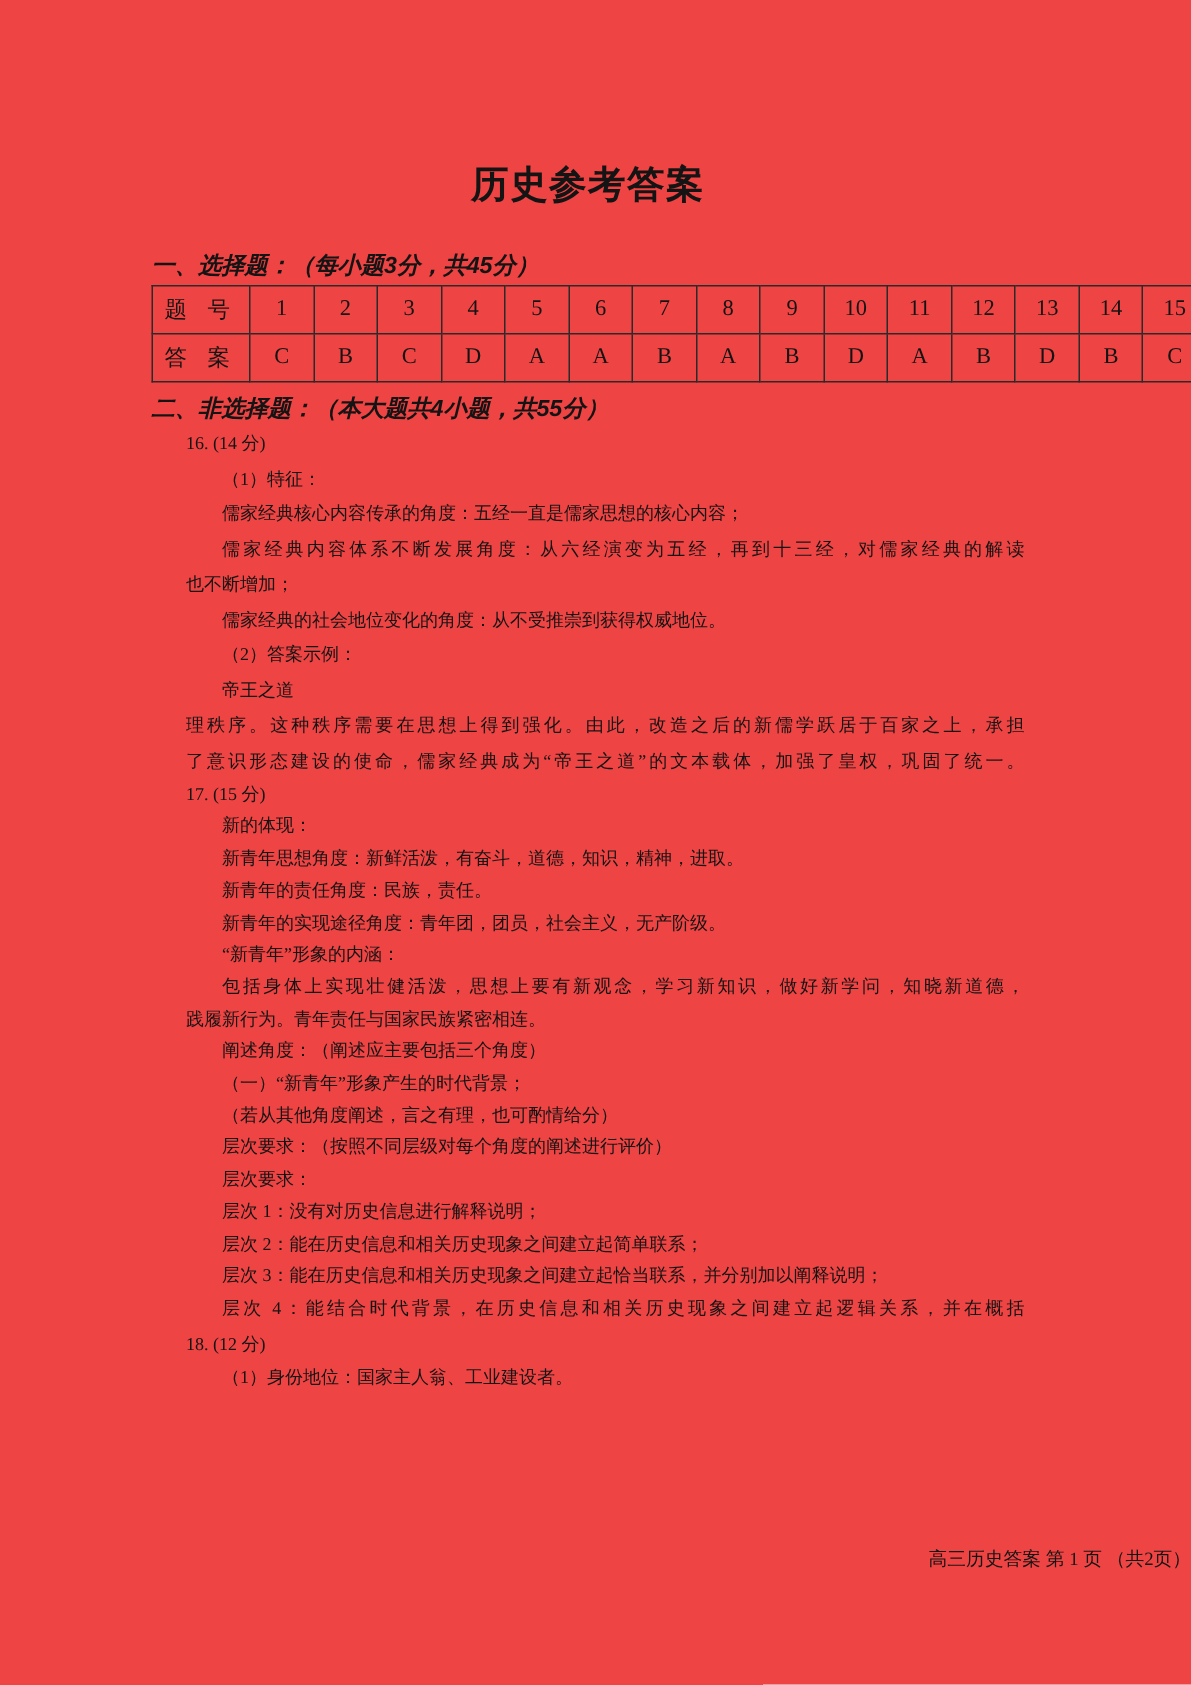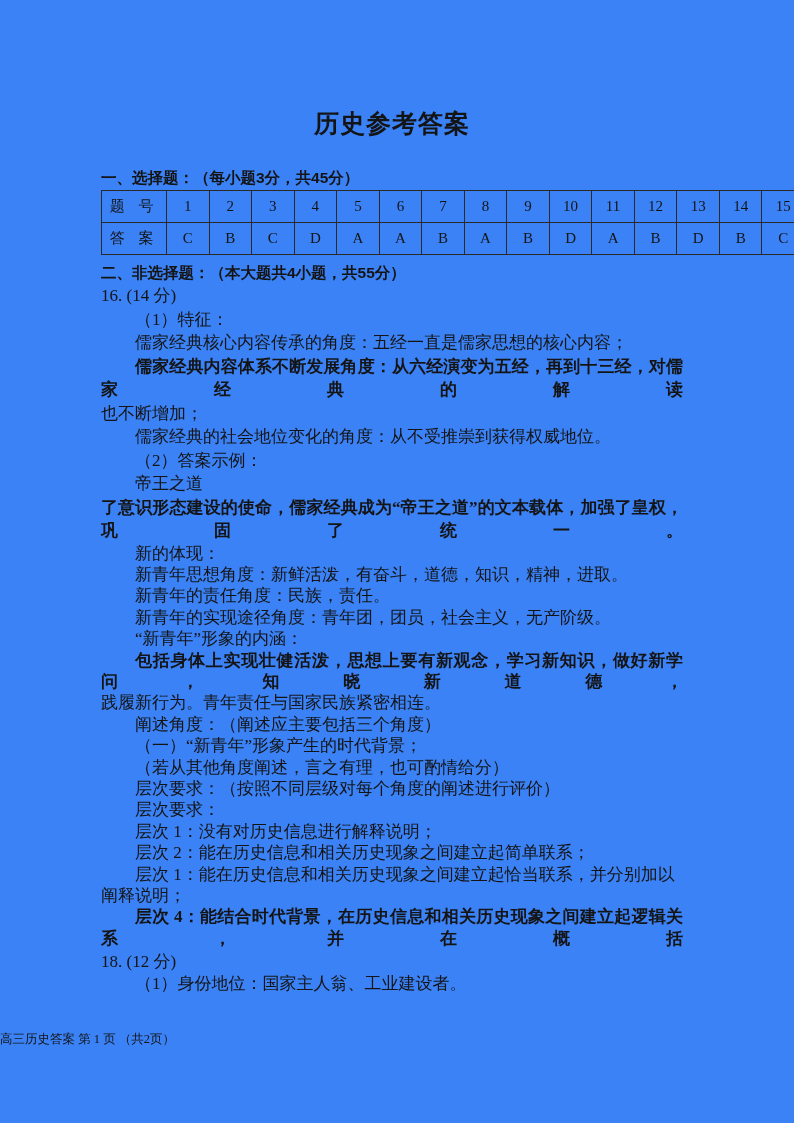--- a/index.html
+++ b/index.html
@@ -1,20 +1,20 @@
 <!DOCTYPE html>
 <html><head>
 <meta charset="utf-8">
 <style>
   html,body{margin:0;padding:0;background:#e8e8e8;}
   .page{
     position:relative;
     width:794px;height:1123px;
     margin:0 auto;
-    background:#3b82f6;
+    background:#ef4444;
     overflow:hidden;
     font-family:"Liberation Serif","DejaVu Serif",serif;
     color:#141414;
   }
   .content{padding:0 111px 0 101px;}
   .title{
     margin:0;
     padding-top:108px;
     text-align:center;
     font-family:"Liberation Sans","DejaVu Sans",sans-serif;
@@ -22,51 +22,52 @@
     font-size:25px;
     line-height:30px;
     letter-spacing:1px;
   }
   .sec-heading{
     font-family:"Liberation Sans","DejaVu Sans",sans-serif;
     font-weight:700;
     font-size:15.5px;
     line-height:20px;
     white-space:nowrap;
+    font-style:italic;
   }
   .h1{margin-top:30px;}
   .h2{margin-top:8px;}
   .answer-table{
     width:704px;
     margin-top:2px;
     border-collapse:collapse;
     table-layout:fixed;
     border:1.5px solid #2a2a2a;
   }
   .answer-table td{
     border:1px solid #2a2a2a;
     height:31px;
     padding:0;
     text-align:center;
     vertical-align:middle;
     font-size:15px;
   }
   .answer-table col.c0{width:65px;}
   .answer-table td.rowlab{letter-spacing:5px;}
-  .q{font-size:17px;text-align:left;}
+  .q{font-size:12px;text-align:left;margin-left:23px;}
   .q16{line-height:23.5px;margin-top:1px;}
   .q17{line-height:21.4px;}
   .q18{line-height:22px;margin-top:2px;}
   .q .line{min-height:1em;}
   .ind{text-indent:2em;}
-  .full{text-align:justify;text-align-last:justify;font-weight:bold;}
+  .full{text-align:justify;text-align-last:justify;}
   .footer{
     position:absolute;
     left:0;top:1031px;width:100%;
-    text-align:left;
+    text-align:right;
     font-size:12.5px;
     line-height:16px;
   }
 </style>
 </head>
 <body>
 
 <div class="page">
   <div class="content">
 
@@ -123,39 +124,41 @@
 
     <div class="q q16">
         <div class="line">16. (14 分)</div>
         <div class="line ind">（1）特征：</div>
         <div class="line ind">儒家经典核心内容传承的角度：五经一直是儒家思想的核心内容；</div>
         <div class="line ind full">儒家经典内容体系不断发展角度：从六经演变为五经，再到十三经，对儒家经典的解读</div>
         <div class="line">也不断增加；</div>
         <div class="line ind">儒家经典的社会地位变化的角度：从不受推崇到获得权威地位。</div>
         <div class="line ind">（2）答案示例：</div>
         <div class="line ind">帝王之道</div>
+        <div class="line full">理秩序。这种秩序需要在思想上得到强化。由此，改造之后的新儒学跃居于百家之上，承担</div>
         <div class="line full">了意识形态建设的使命，儒家经典成为“帝王之道”的文本载体，加强了皇权，巩固了统一。</div>
       </div>
 
     <div class="q q17">
+        <div class="line">17. (15 分)</div>
         <div class="line ind">新的体现：</div>
         <div class="line ind">新青年思想角度：新鲜活泼，有奋斗，道德，知识，精神，进取。</div>
         <div class="line ind">新青年的责任角度：民族，责任。</div>
         <div class="line ind">新青年的实现途径角度：青年团，团员，社会主义，无产阶级。</div>
         <div class="line ind">“新青年”形象的内涵：</div>
         <div class="line ind full">包括身体上实现壮健活泼，思想上要有新观念，学习新知识，做好新学问，知晓新道德，</div>
         <div class="line">践履新行为。青年责任与国家民族紧密相连。</div>
         <div class="line ind">阐述角度：（阐述应主要包括三个角度）</div>
         <div class="line ind">（一）“新青年”形象产生的时代背景；</div>
         <div class="line ind">（若从其他角度阐述，言之有理，也可酌情给分）</div>
         <div class="line ind">层次要求：（按照不同层级对每个角度的阐述进行评价）</div>
         <div class="line ind">层次要求：</div>
         <div class="line ind">层次 1：没有对历史信息进行解释说明；</div>
         <div class="line ind">层次 2：能在历史信息和相关历史现象之间建立起简单联系；</div>
-        <div class="line ind">层次 1：能在历史信息和相关历史现象之间建立起恰当联系，并分别加以阐释说明；</div>
+        <div class="line ind">层次 3：能在历史信息和相关历史现象之间建立起恰当联系，并分别加以阐释说明；</div>
         <div class="line ind full">层次 4：能结合时代背景，在历史信息和相关历史现象之间建立起逻辑关系，并在概括</div>
       </div>
 
     <div class="q q18">
         <div class="line">18. (12 分)</div>
         <div class="line ind">（1）身份地位：国家主人翁、工业建设者。</div>
       </div>
 
   </div>
 

